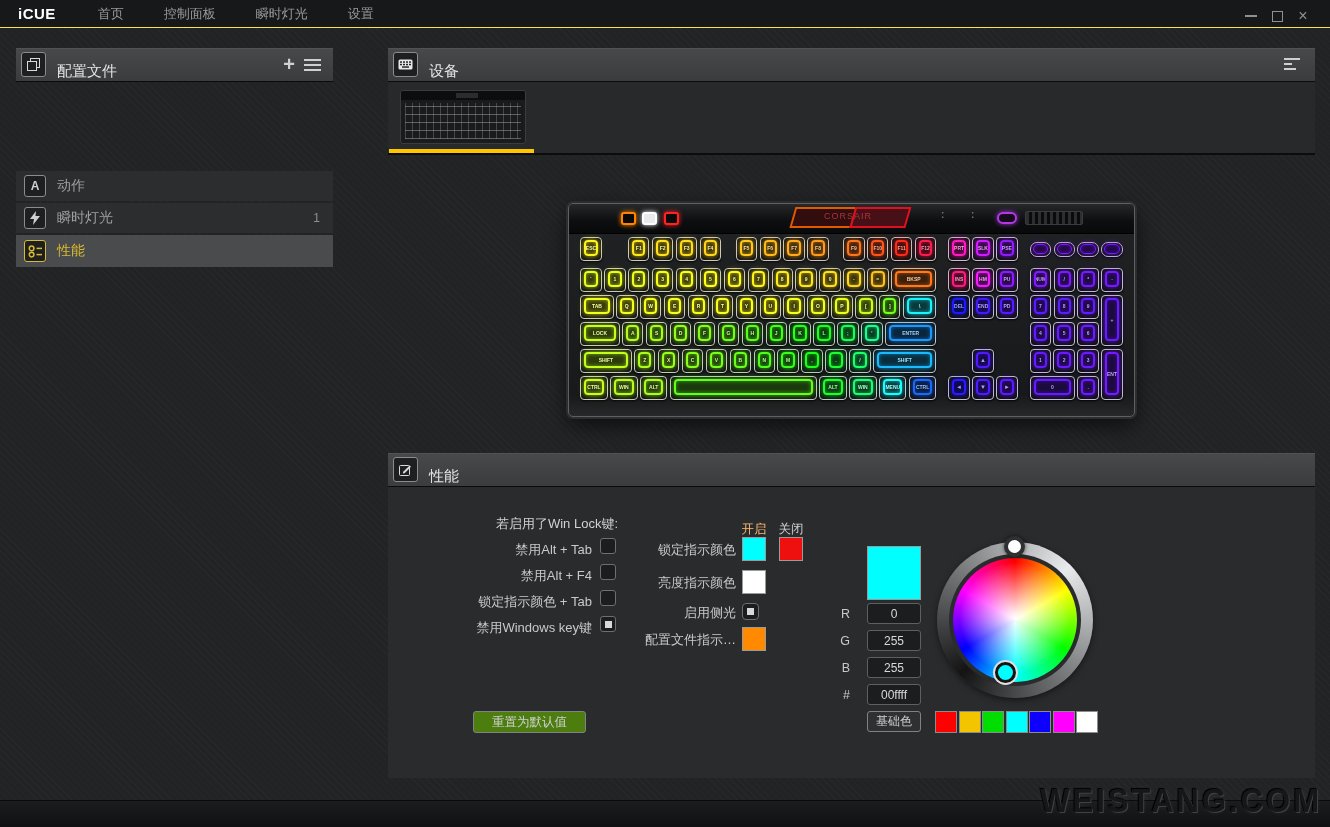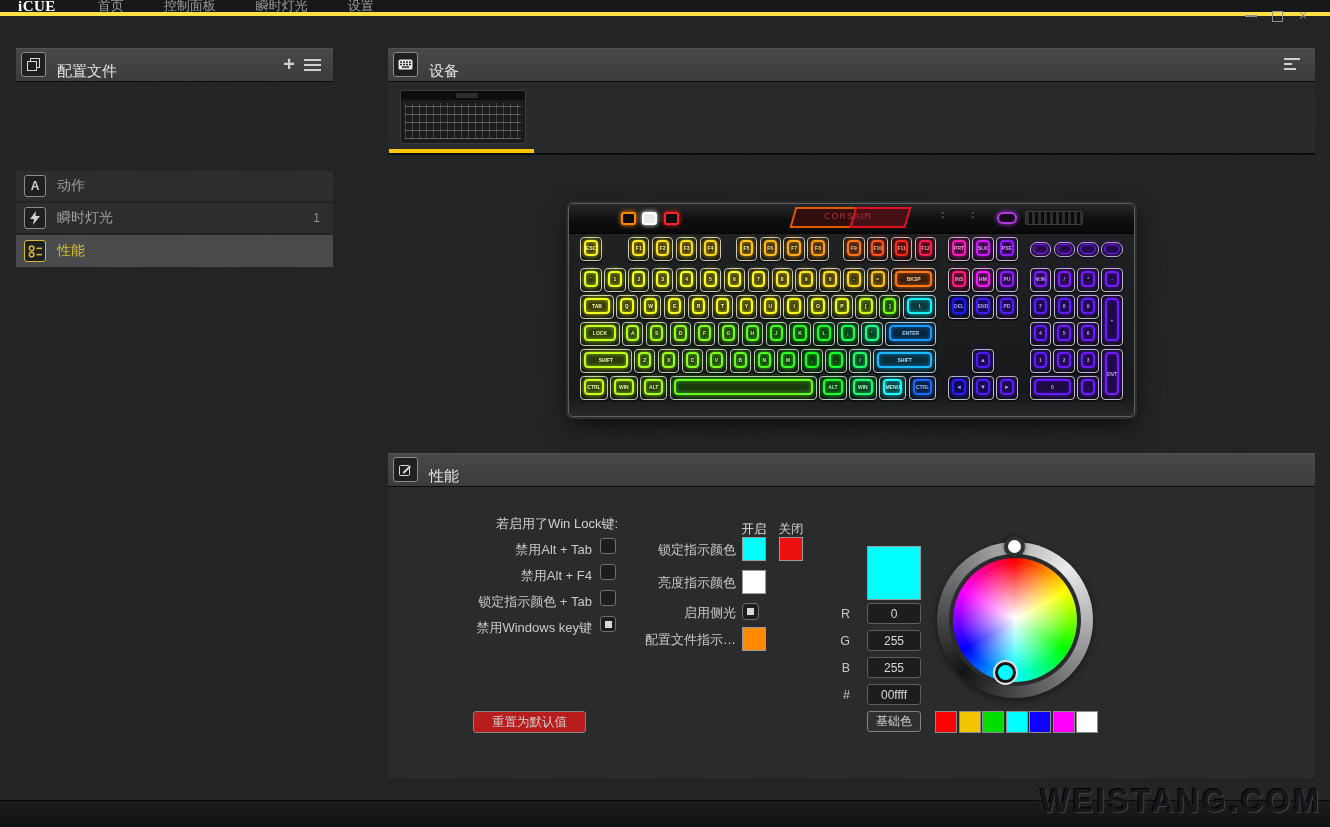--- a/index.html
+++ b/index.html
@@ -8,22 +8,22 @@
     position: relative; width: 1330px; height: 827px; overflow: hidden;
     background: #212325;
     font-family: "Liberation Sans", "DejaVu Sans", sans-serif;
     color: #d0d1d2; -webkit-font-smoothing: antialiased;
   }
   .hatch { position:absolute; inset:0; pointer-events:none;
     background: repeating-linear-gradient(45deg, rgba(255,255,255,0.020) 0 1px, rgba(0,0,0,0) 1px 5px);
   }
 
   
-  .topbar { position:absolute; left:0; top:0; width:1330px; height:16px;
-    background:#17181a; border-bottom:4px solid #fde047; display:flex; align-items:center; z-index:6;font-family:Liberation Serif, serif; }
+  .topbar { position:absolute; left:0; top:0; width:1330px; height:28px;
+    background:#17181a; border-bottom:1px solid #fde047; display:flex; align-items:center; z-index:6; }
   .app-logo { margin-left:18px; font-size:15px; font-weight:bold; color:#fff; letter-spacing:0.5px; }
   .topbar-menu { display:flex; margin-left:42px; }
   .menu-item { color:#9a9b9d; font-size:13px; margin-right:40px; cursor:pointer; }
   .win-controls { position:absolute; right:14px; top:0; height:32px; display:flex; align-items:center; }
   .win-btn { width:26px; height:22px; display:flex; align-items:center; justify-content:center; color:#8f9092; cursor:pointer; }
   .wb-min { width:12px; height:2px; background:#8f9092; }
   .wb-max { width:11px; height:11px; border:1px solid #8f9092; }
   .wb-close { font-size:16px; line-height:1; }
 
   
@@ -122,24 +122,24 @@
     background:#292b2d; z-index:2; }
   .wl-heading { position:absolute; left:40px; top:29px; width:190px; text-align:right;
     font-size:13px; color:#d0d1d2; }
   .wl-row { position:absolute; left:40px; width:190px; height:18px; }
   .wl-label { position:absolute; left:0; top:1px; width:164px; text-align:right; font-size:13px; color:#c8c9cb; }
   .checkbox { position:absolute; width:16px; height:16px; background:#1b1d1f;
     border:1px solid #6d6f71; border-radius:3px; cursor:pointer; }
   .checkbox.checked::after { content:""; position:absolute; left:3.5px; top:3.5px; width:7px; height:7px; background:#d8d9da; }
   .wl-row .checkbox { left:172px; top:-2px; }
   .reset-btn { position:absolute; left:85px; top:225px; width:113px; height:22px;
-    background:#b91c1c; border:1px solid #808284; border-radius:3px; color:#cfd0d1;
+    background:#4d7c0f; border:1px solid #808284; border-radius:3px; color:#cfd0d1;
     font-size:12.5px; display:flex; align-items:center; justify-content:center; cursor:pointer; }
 
-  .ind-col-on { position:absolute; left:352px; top:35px; width:28px; text-align:center; font-size:12.5px; color:#e5e5e5; }
+  .ind-col-on { position:absolute; left:352px; top:35px; width:28px; text-align:center; font-size:12.5px; color:#fdba74; }
   .ind-col-off { position:absolute; left:389px; top:35px; width:28px; text-align:center; font-size:12.5px; color:#d0d1d2; }
   .ind-row { position:absolute; left:100px; width:330px; height:24px; }
   .ind-label { position:absolute; left:0; top:4px; width:248px; text-align:right; font-size:13px; color:#c8c9cb; }
   .swatch { position:absolute; top:0; width:24px; height:24px; border:1px solid #9a9b9d; cursor:pointer; }
   .sw-on { left:254px; } .sw-off { left:291px; }
   .ind-row .checkbox { left:254px; top:3px; width:17px; height:17px; border-radius:4px; }
   .ind-row .checkbox.checked::after { left:4px; top:4px; }
 
   .preview-swatch { position:absolute; left:479px; top:60px; width:54px; height:54px; border:1px solid #9a9b9d; }
   .rgb-row { position:absolute; left:440px; height:21px; }

